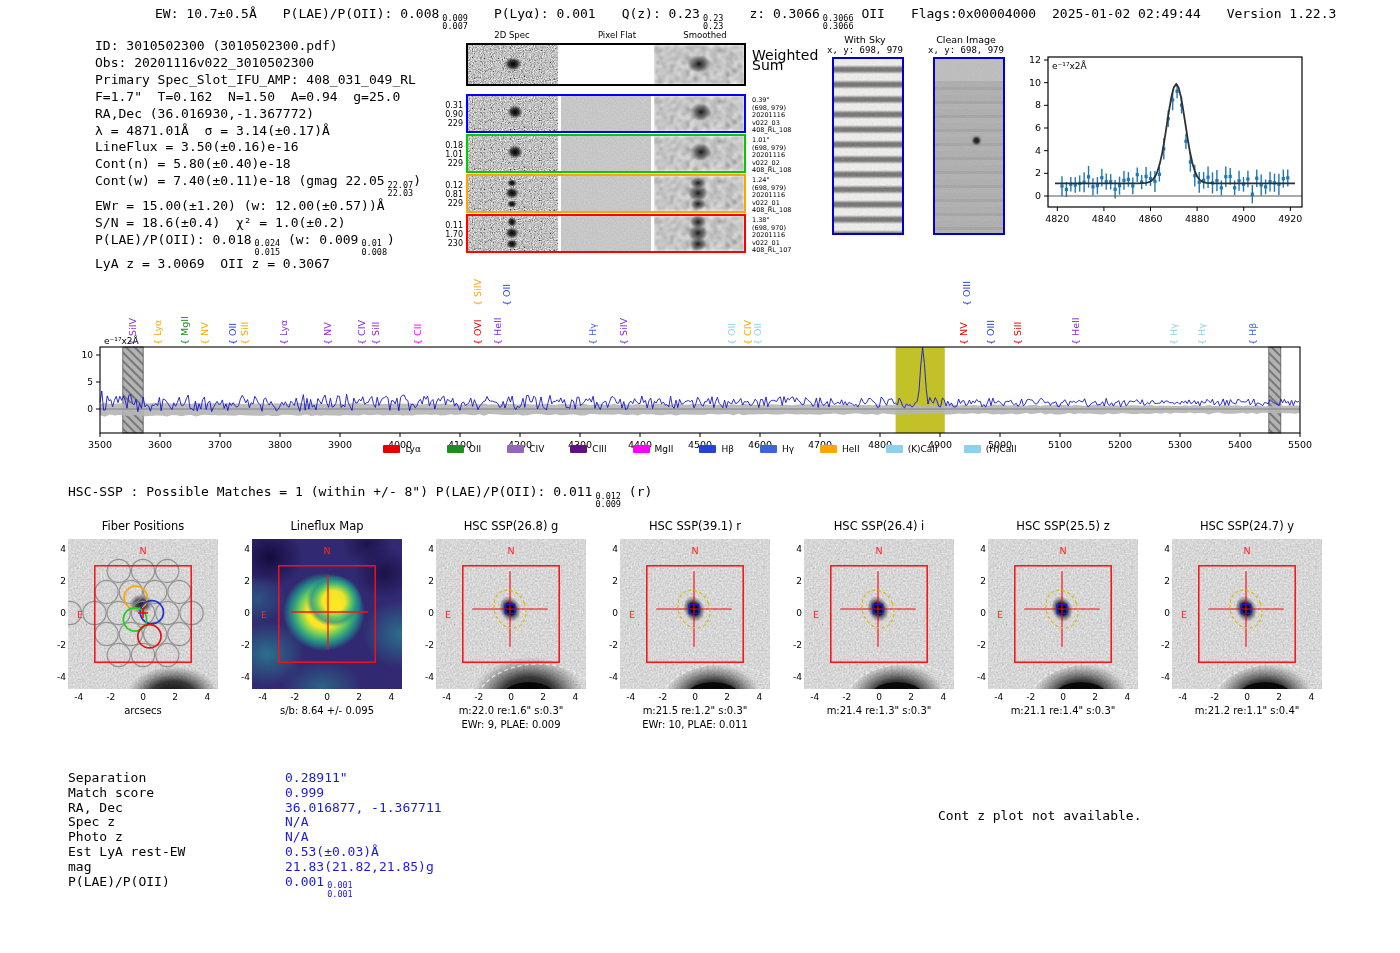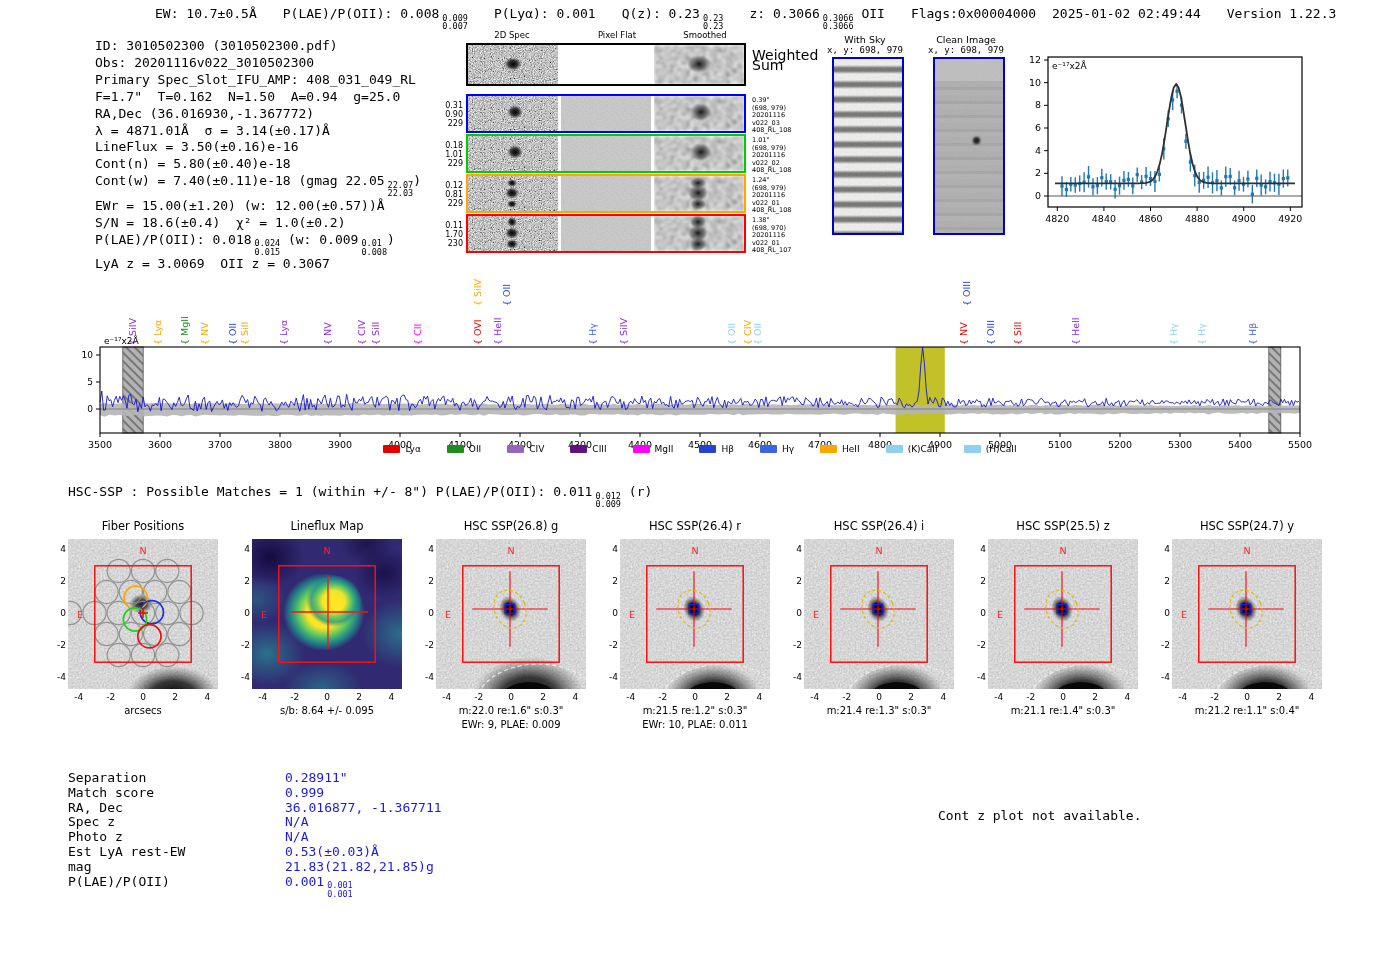--- a/index.html
+++ b/index.html
@@ -687,21 +687,21 @@
         <div class="ytick abs" style="left: 16px; top: 92px;">0</div>
         <div class="xtick abs" style="left: 97px;">0</div>
         <div class="ytick abs" style="left: 16px; top: 59.86px;">2</div>
         <div class="xtick abs" style="left: 129.14px;">2</div>
         <div class="ytick abs" style="left: 16px; top: 27.72px;">4</div>
         <div class="xtick abs" style="left: 161.28px;">4</div>
         <div class="ccap" style="top: 189px;">m:22.0 re:1.6" s:0.3"</div>
         <div class="ccap" style="top: 203px;">EWr: 9, PLAE: 0.009</div>
       </div>
       <div class="cwrap" style="left: 586px;">
-        <div class="ctitle">HSC SSP(26.4) r</div>
+        <div class="ctitle">HSC SSP(39.1) r</div>
         <div class="cimg"><svg width="150" height="150">
             <rect width="150" height="150" filter="url(#fnLight)"></rect>
             <ellipse cx="93" cy="158" rx="48" ry="33" fill="url(#gBlob)"></ellipse>
             <ellipse cx="93" cy="163" rx="30" ry="20" fill="#000" opacity="0.8"></ellipse>
             <ellipse cx="102" cy="168" rx="63" ry="43" fill="none" stroke="#f0f0f0" stroke-width="1.2" stroke-dasharray="4 3" opacity="0.9"></ellipse>
             <ellipse cx="74" cy="70" rx="10.5" ry="13.5" transform="rotate(-22 74 70)" fill="url(#gBlob)"></ellipse>
             <ellipse cx="74" cy="70" rx="4.5" ry="6.5" transform="rotate(-22 74 70)" fill="#050505" opacity="0.9"></ellipse>
             <path d="M36.235499999999995,70 H111.7645 M74,32.235499999999995 V107.7645" stroke="#ff0112" stroke-width="1.1"></path>
             <ellipse cx="74" cy="70" rx="15.5" ry="19.5" transform="rotate(-22 74 70)" fill="none" stroke="#ddb918" stroke-width="1.3" stroke-dasharray="3 2.6"></ellipse>
             <rect x="69.5" y="65.5" width="9" height="9" fill="none" stroke="#1b1bd0" stroke-width="1.7"></rect>

